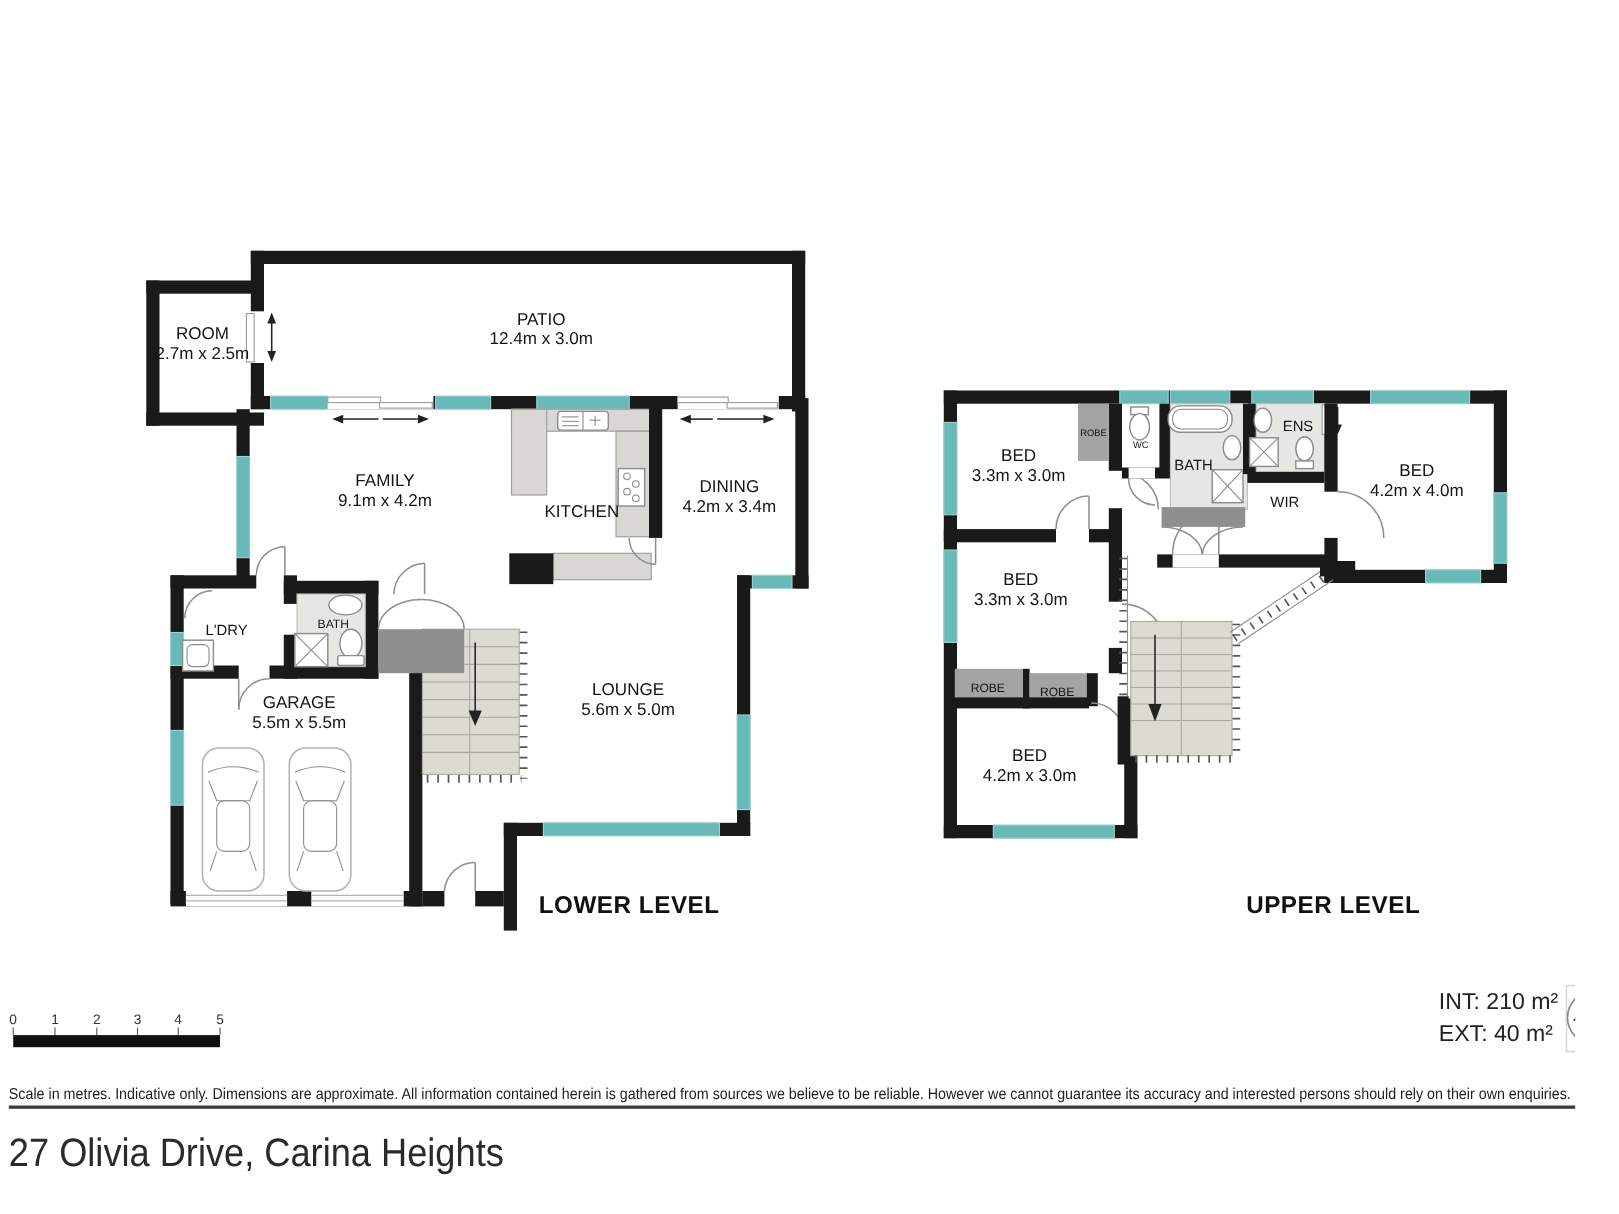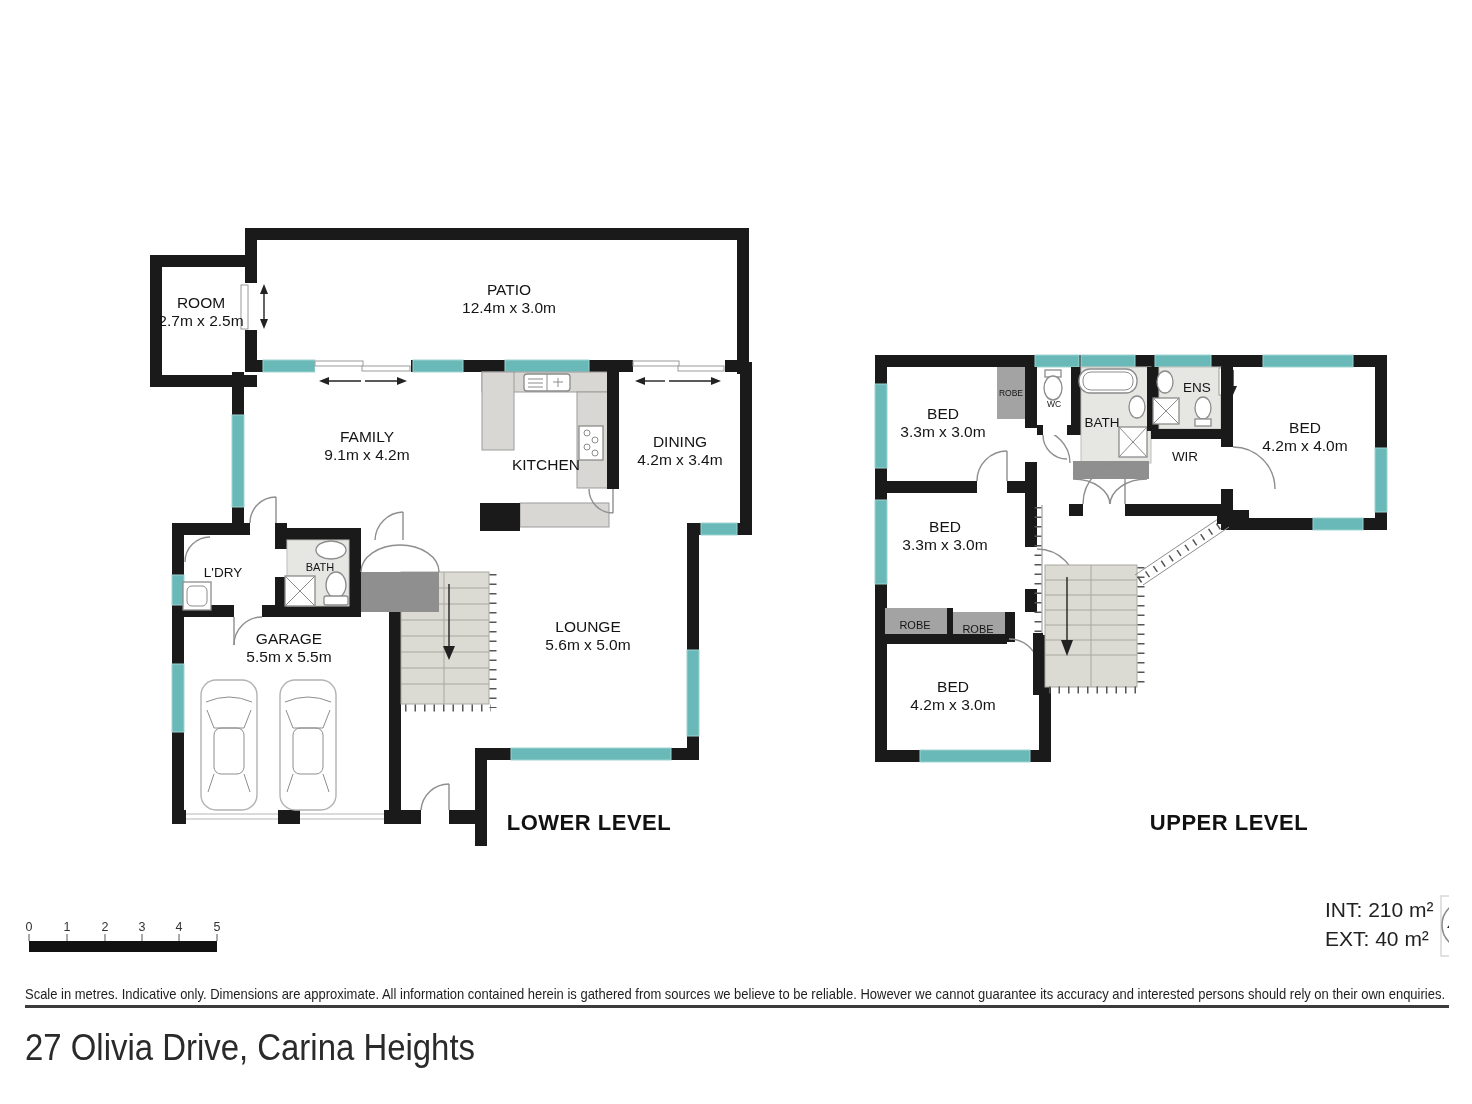--- a/index.html
+++ b/index.html
@@ -1,17 +1,17 @@
 <!DOCTYPE html>
 <html><head>
 <meta charset="utf-8">
 <style>
   html,body{margin:0;padding:0;background:#fff;}
   .canvas{position:relative;width:1432px;height:1104px;background:#fff;overflow:hidden;
-          font-family:"Liberation Sans",sans-serif;padding-left:17px;}
+          font-family:"Liberation Sans",sans-serif;}
   svg text{font-family:"Liberation Sans",sans-serif;}
   .w   {fill:#1a1a1a;}
   .op  {fill:#ffffff;}
   .win {fill:#68b9b7;stroke:#9ed4d1;stroke-width:1;}
   .arc {fill:none;stroke:#8e8e8e;stroke-width:1.4;}
   .leaf{stroke:#8e8e8e;stroke-width:1.4;}
   .fx  {fill:#ffffff;stroke:#8c8c8c;stroke-width:1.3;}
   .fxl {fill:none;stroke:#8c8c8c;stroke-width:1;}
   .ctr {fill:#d8d7d3;stroke:#9c9c9c;stroke-width:1;}
   .tile{fill:#e6e6e3;stroke:#bdbdba;stroke-width:1;}

